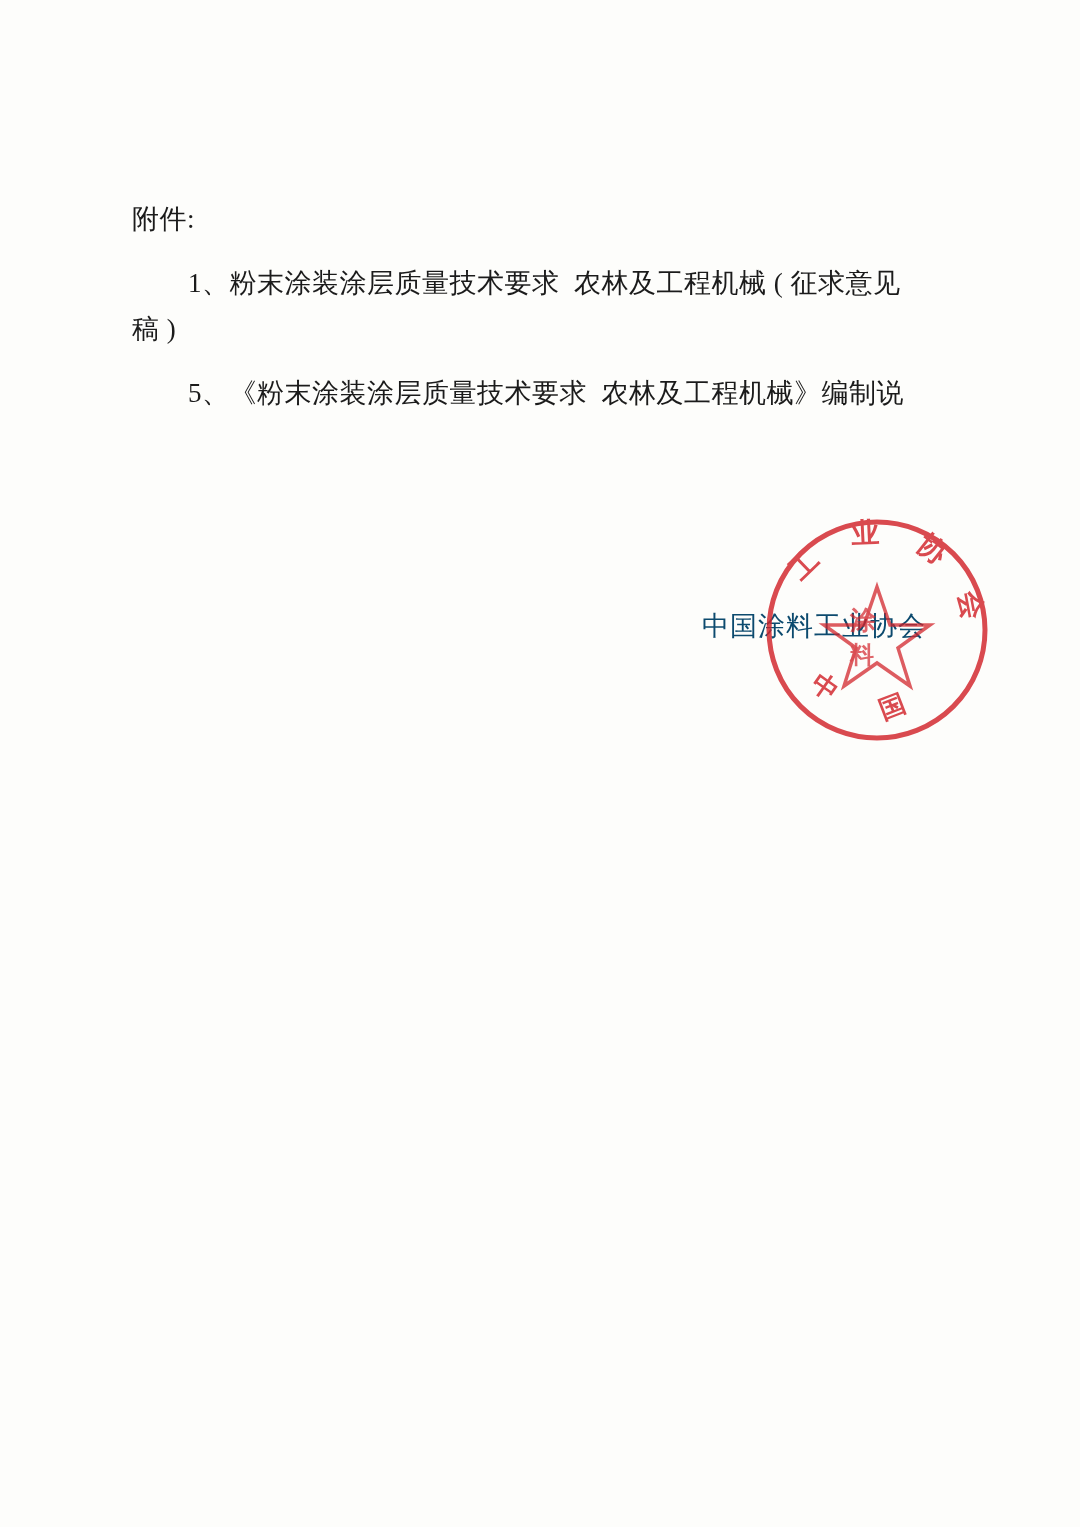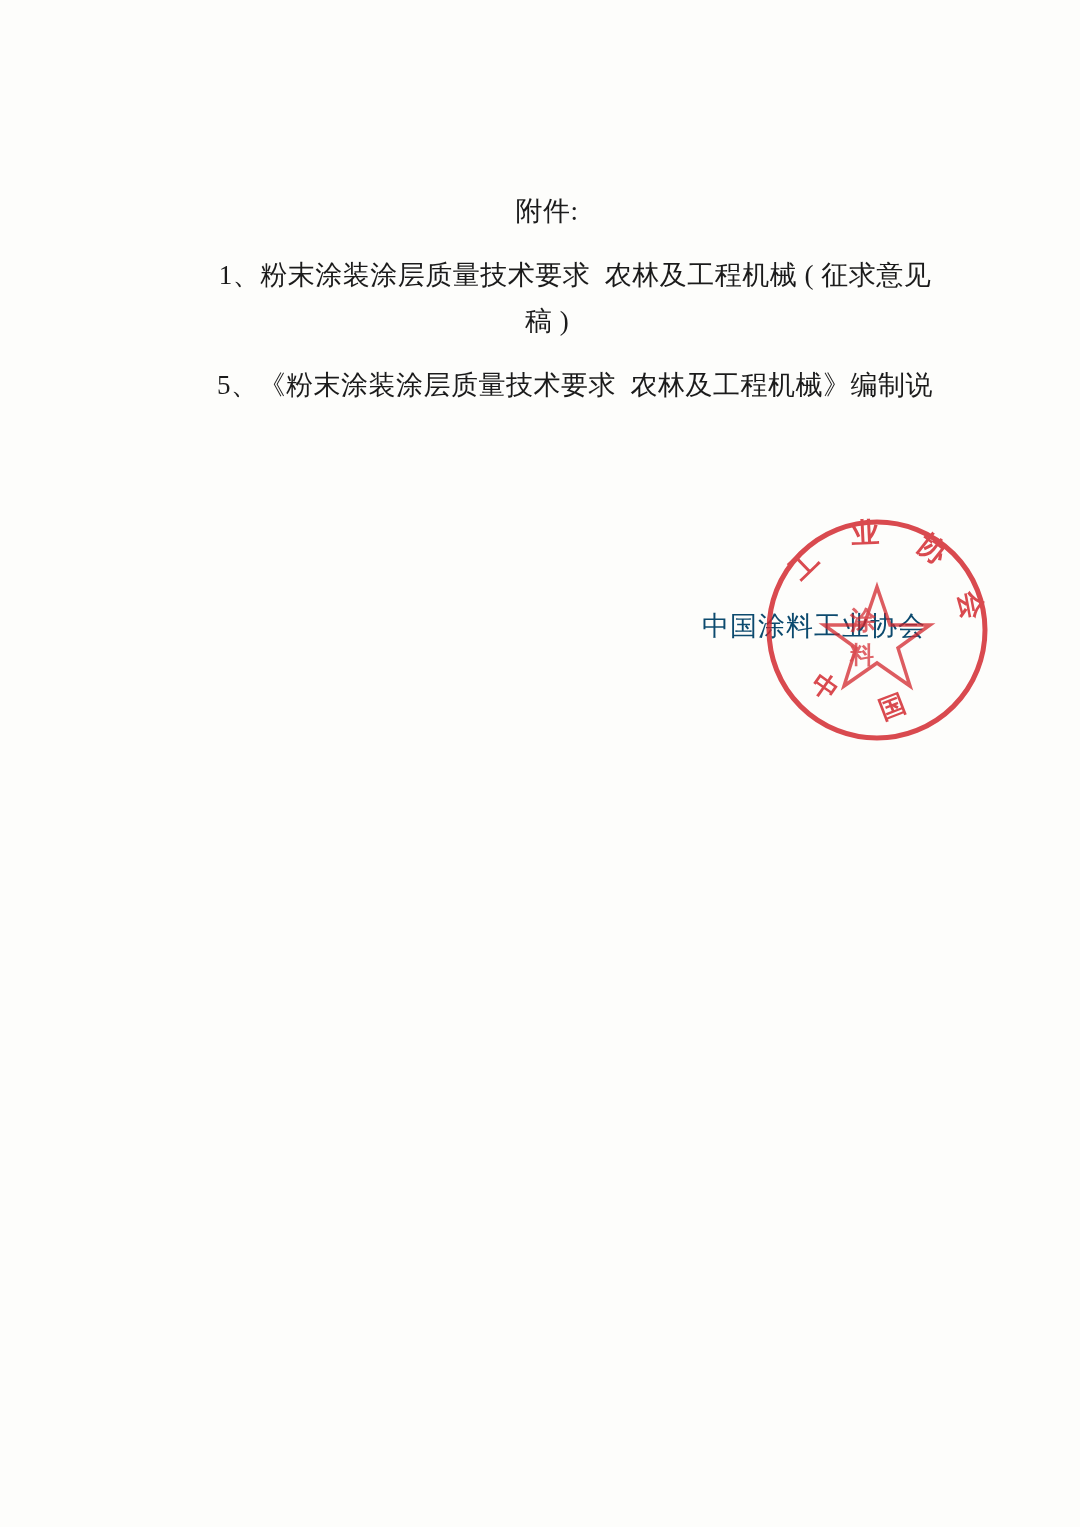--- a/index.html
+++ b/index.html
@@ -16,23 +16,22 @@
     overflow: hidden;
   }
   .page {
     position: absolute;
     inset: 0;
     background: #fdfdfb;
   }
   .content {
     position: absolute;
     left: 132px;
-    top: 188px;
+    top: 196px;
     width: 830px;
-    text-align: center;
   }
   .doc-line {
     font-size: 27px;
     line-height: 46px;
     letter-spacing: 0.5px;
     white-space: pre-wrap;
     color: #1b1b1b;
   }
   .indent-1 {
     text-indent: 56px;

